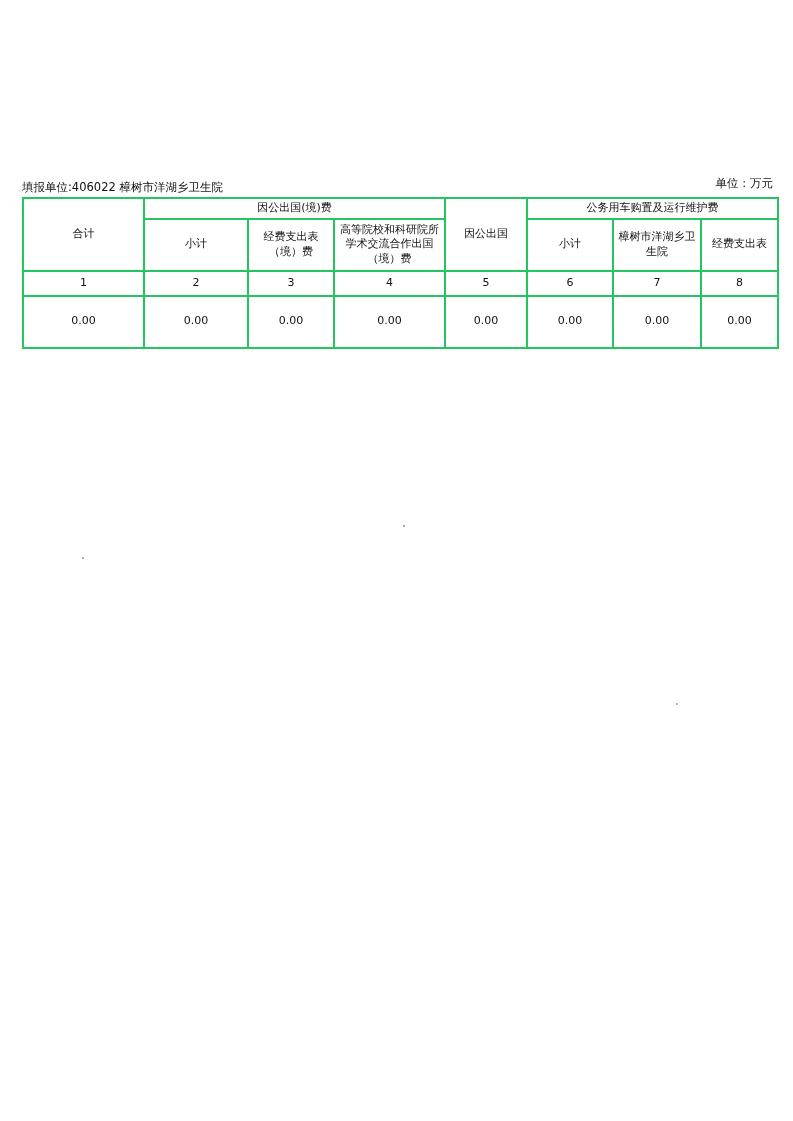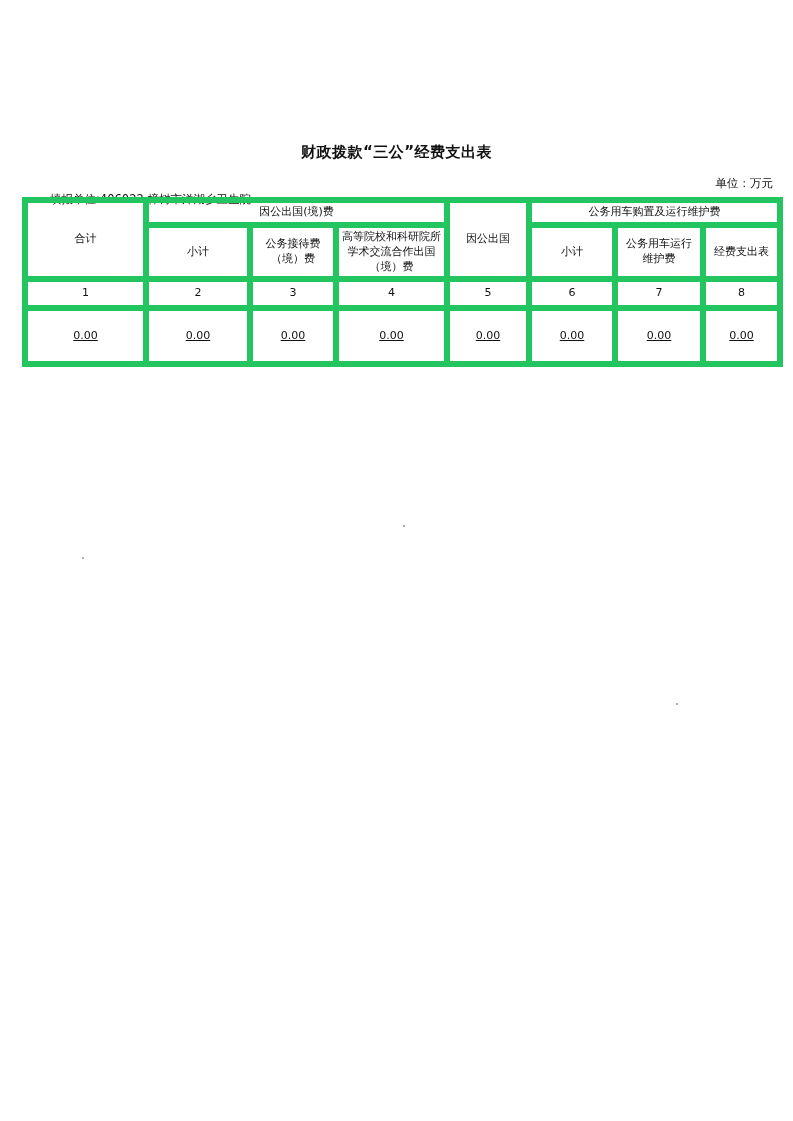--- a/index.html
+++ b/index.html
@@ -37,44 +37,43 @@
     position: absolute;
     top: 176px;
     left: 22px;
     width: 751px;
     height: 16px;
     font-size: 11.5px;
   }
   .unit-left {
     position: absolute;
     left: 0;
-    top: 16px;
+    top: 4px;
     white-space: nowrap;
-    margin-left: 28px;
   }
   .unit-right {
     position: absolute;
     right: 0;
     top: 0;
     white-space: nowrap;
     font-family: Liberation Serif, serif;
   }
   .table-wrap {
     position: absolute;
     left: 22px;
     top: 197px;
     width: 729px;
   }
   table.sangong {
     border-collapse: collapse;
     width: 729px;
     table-layout: fixed;
   }
   table.sangong td {
-    border: 6px solid #22c55e;
+    border: 2px solid #22c55e;
     text-align: center;
     vertical-align: middle;
     font-size: 11px;
     line-height: 1.35;
     padding: 2px 3px;
     font-family: "DejaVu Sans", "Liberation Sans", sans-serif;
   }
   .h-group {
     height: 18px;
     font-size: 11px;
@@ -84,21 +83,20 @@
   }
   .row-num td {
     height: 19px;
     font-size: 11px;
     font-family: "DejaVu Sans Mono", "Liberation Mono", monospace;
   }
   .row-val td {
     height: 46px;
     font-size: 11.5px;
     font-family: "DejaVu Sans", "Liberation Sans", sans-serif;
-    text-decoration: underline;
   }
   .cell-total {
     font-size: 11.5px;
   }
   .dot-1 {
     position: absolute;
     left: 403px;
     top: 525px;
     width: 2px;
     height: 2px;
@@ -122,21 +120,20 @@
     height: 2px;
     background: #999;
     border-radius: 50%;
   }
 </style>
 </head>
 <body>
 
 <div class="page">
 
-  <div class="doc-title">财政拨款“三公”经费支出表</div>
 
   <div class="unit-line">
     <span class="unit-left">填报单位:406022 樟树市洋湖乡卫生院</span>
     <span class="unit-right">单位：万元</span>
   </div>
 
   <div class="table-wrap">
     <table class="sangong">
       <colgroup>
         <col style="width:121px">
@@ -150,24 +147,24 @@
       </colgroup>
       <tbody>
         <tr class="h-group">
           <td rowspan="2">合计</td>
           <td colspan="3">因公出国(境)费</td>
           <td rowspan="2">因公出国</td>
           <td colspan="3">公务用车购置及运行维护费</td>
         </tr>
         <tr class="h-sub">
           <td>小计</td>
-          <td>公务接待费（境）费</td>
+          <td>经费支出表（境）费</td>
           <td>高等院校和科研院所学术交流合作出国（境）费</td>
           <td>小计</td>
-          <td>公务用车运行维护费</td>
+          <td>樟树市洋湖乡卫生院</td>
           <td>经费支出表</td>
         </tr>
         <tr class="row-num">
           <td>1</td>
           <td>2</td>
           <td>3</td>
           <td>4</td>
           <td>5</td>
           <td>6</td>
           <td>7</td>

